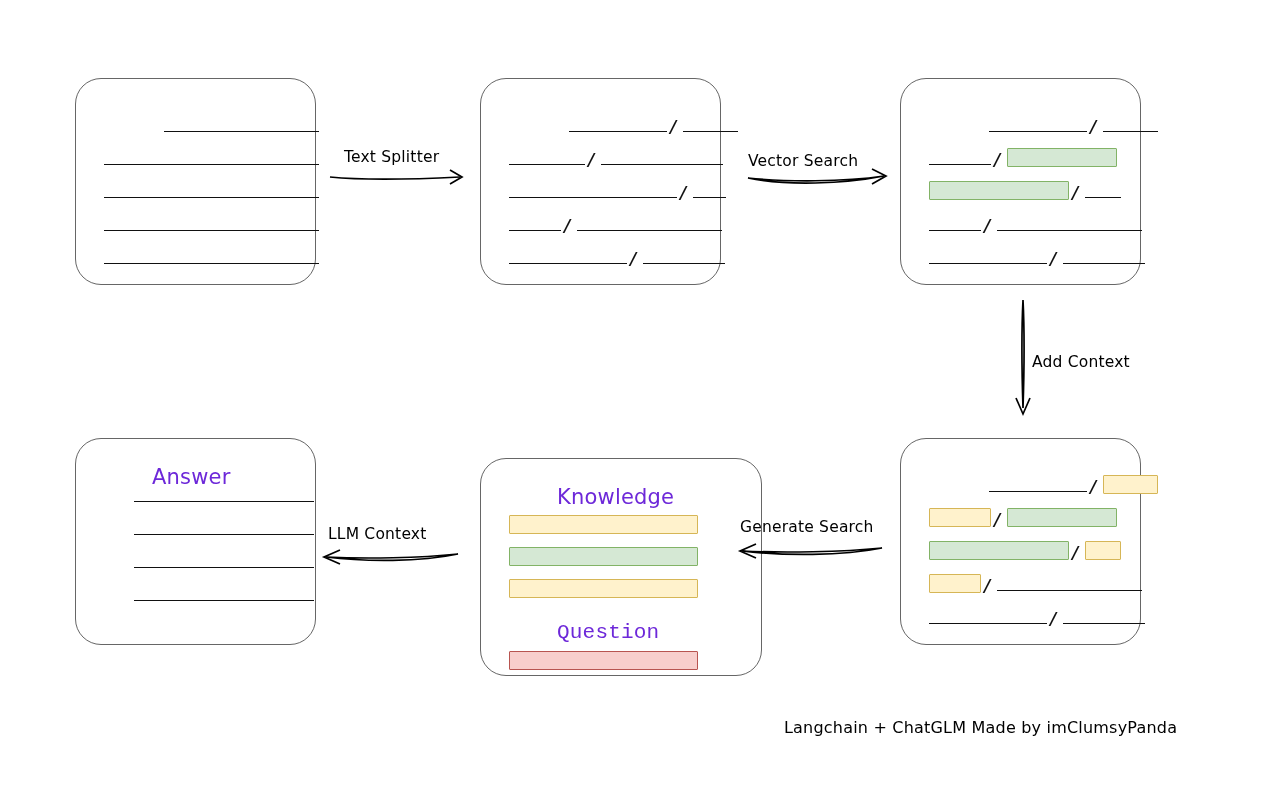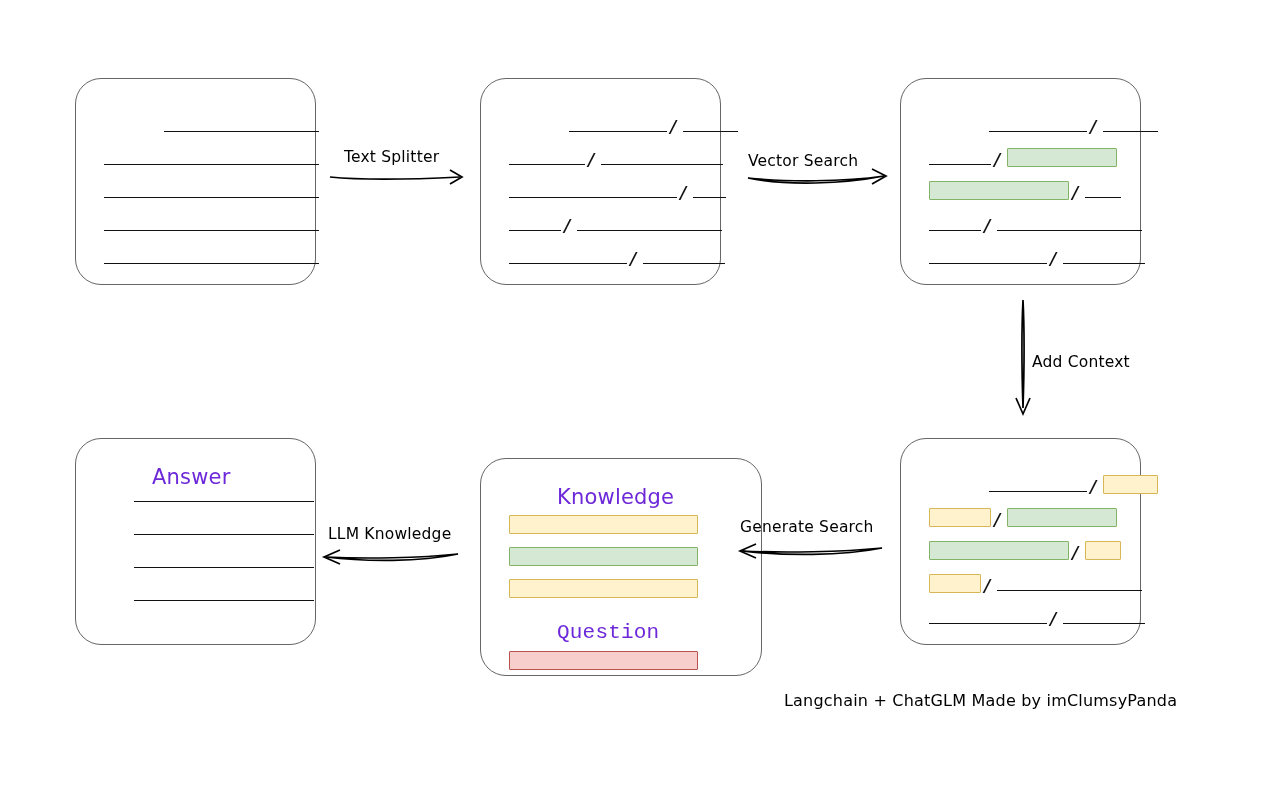--- a/index.html
+++ b/index.html
@@ -210,16 +210,16 @@
     <div class="edge-label" style="left: 1032px; top: 353px;">Add Context</div>
     <svg class="edge" width="148" height="22" style="left: 738px; top: 542px;">
       <path d="M144,6 C104,14 46,14 4,9 C46,11 104,10 144,6 Z"></path>
       <path class="head" d="M18,2 L2,9 L18,16"></path>
     </svg>
     <div class="edge-label" style="left: 740px; top: 518px;">Generate Search</div>
     <svg class="edge" width="140" height="22" style="left: 322px; top: 548px;">
       <path d="M136,6 C98,14 44,14 4,9 C44,11 98,10 136,6 Z"></path>
       <path class="head" d="M18,2 L2,9 L18,16"></path>
     </svg>
-    <div class="edge-label" style="left: 328px; top: 525px;">LLM Knowledge</div>
+    <div class="edge-label" style="left: 328px; top: 525px;">LLM Context</div>
   </div>
 
-<div id="credit" style="left: 784px; top: 691px; text-align: right;">Langchain + ChatGLM Made by imClumsyPanda</div>
+<div id="credit" style="left: 784px; top: 718px; text-align: right;">Langchain + ChatGLM Made by imClumsyPanda</div>
 
 </body></html>

